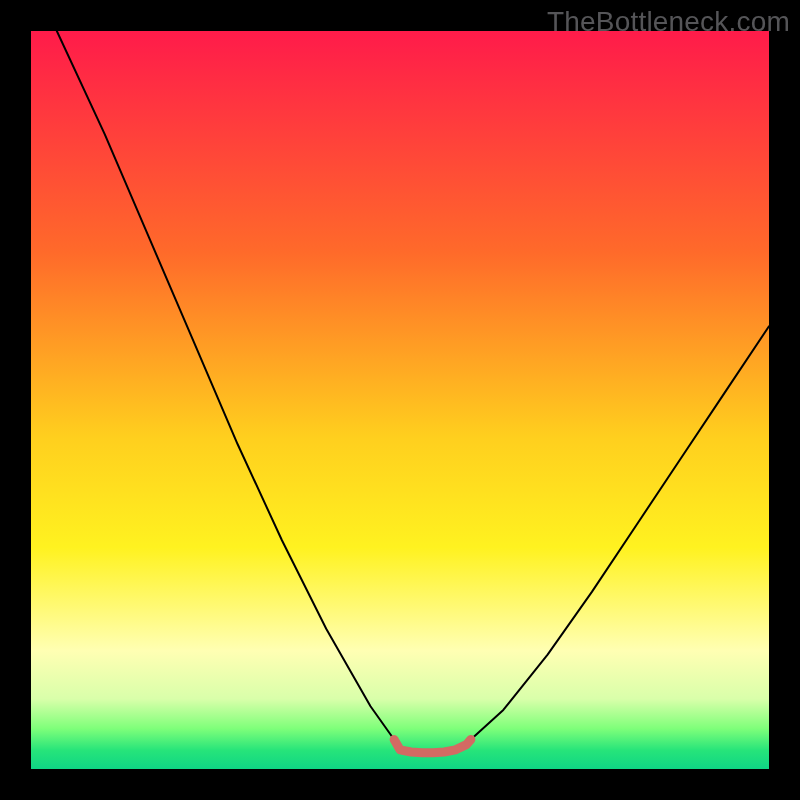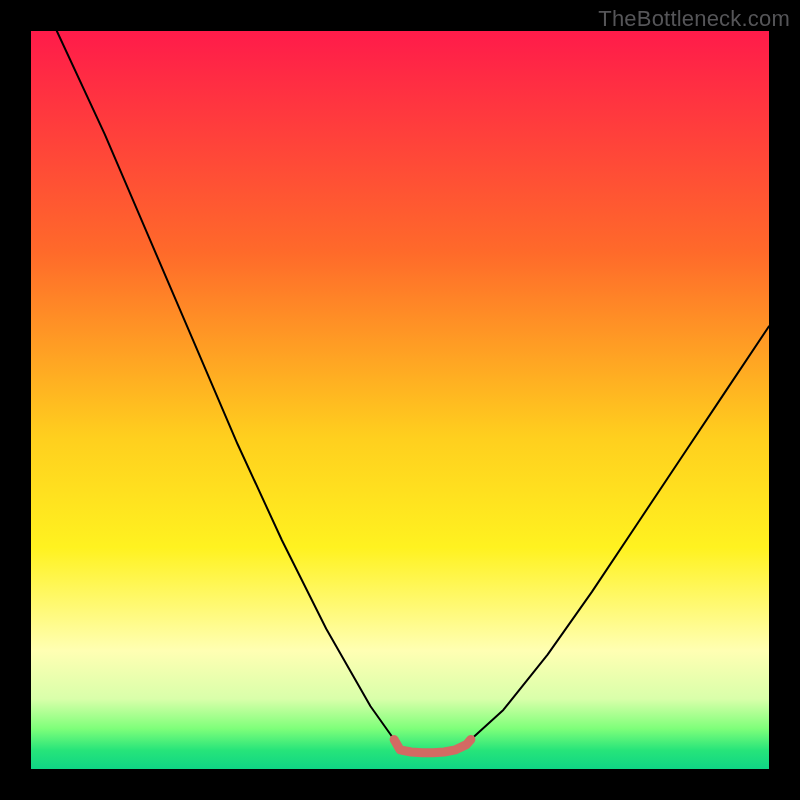--- a/index.html
+++ b/index.html
@@ -27,21 +27,21 @@
   }
   .gradient-bg {
     position: absolute;
     inset: 0;
   }
   .watermark {
     position: absolute;
     top: 6px;
     right: 10px;
     color: #555558;
-    font-size: 22px;
+    font-size: 28px;
     font-weight: 500;
     letter-spacing: 0.2px;
     font-family: Arial, Helvetica, sans-serif;
   }
   svg.curve-layer {
     position: absolute;
     inset: 0;
     width: 100%;
     height: 100%;
   }

